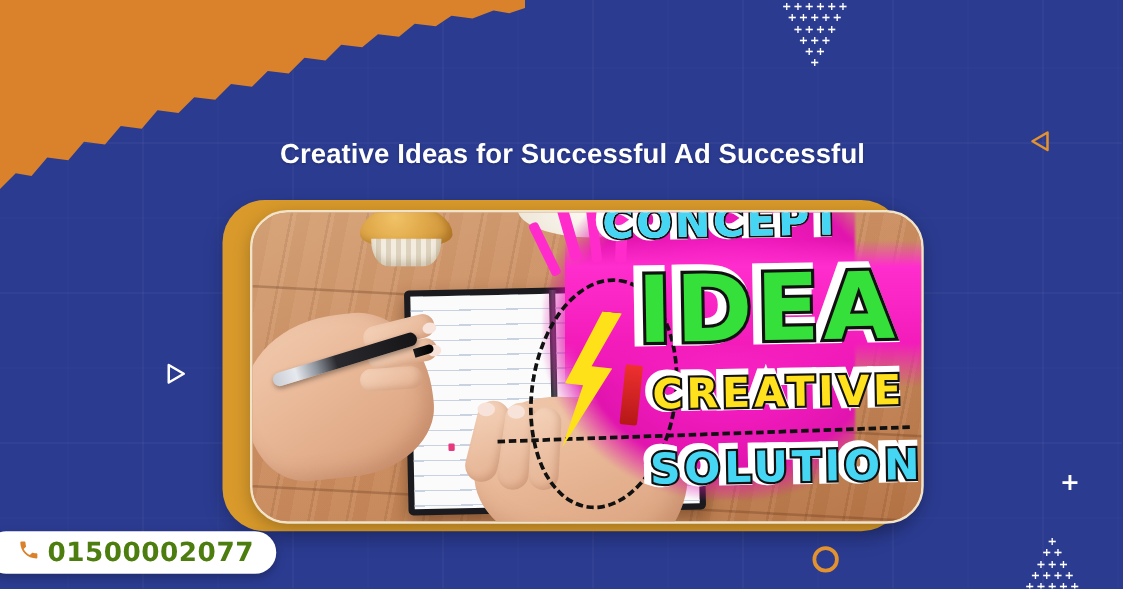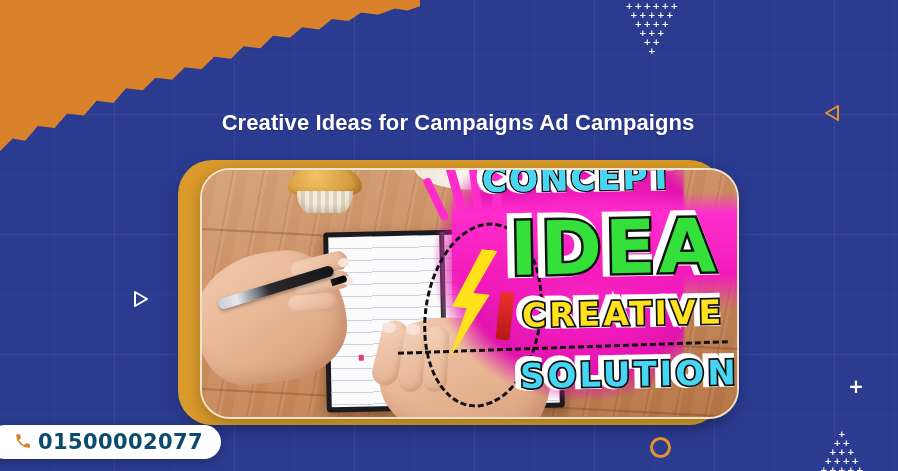--- a/index.html
+++ b/index.html
@@ -275,21 +275,21 @@
   
   .phone-badge{
     position:absolute;left:-12px;top:425px;
     height:34px;padding:0 18px 0 26px;
     display:flex;align-items:center;gap:6px;
     background:#ffffff;border-radius:18px;
     box-shadow:0 3px 8px rgba(0,0,0,.25);
   }
   .phone-icon{color:#d9822b;font-size:19px;line-height:1;}
   .phone-num{
-    color:#0c4a6e;font-weight:bold;font-size:21px;letter-spacing:.4px;
+    color:#4d7c0f;font-weight:bold;font-size:21px;letter-spacing:.4px;
     font-family:"DejaVu Sans",sans-serif;
   }
   .play-white{
     position:absolute;left:133px;top:290px;width:16px;height:18px;
   }
   .play-orange{
     position:absolute;left:824px;top:104px;width:16px;height:18px;
   }
   .ring-orange{
     position:absolute;left:650px;top:437px;width:15px;height:15px;
@@ -308,21 +308,21 @@
 </head>
 <body>
 
 <div id="stage">
 
   <div class="grid"></div>
   <div class="grid2"></div>
 
   <div class="torn"></div>
 
-  <div class="headline">Creative Ideas for Campaigns Ad Campaigns</div>
+  <div class="headline">Creative Ideas for Successful Ad Successful</div>
 
   <div class="card-frame"></div>
   <div class="card-photo">
     <div class="wood"></div>
     <div class="wood-seam" style="top:58px;transform:rotate(3deg);"></div>
     <div class="wood-seam" style="top:150px;transform:rotate(3deg);"></div>
     <div class="wood-seam" style="top:218px;transform:rotate(3deg);"></div>
 
     <div class="plate"></div>
     <div class="muffin">

